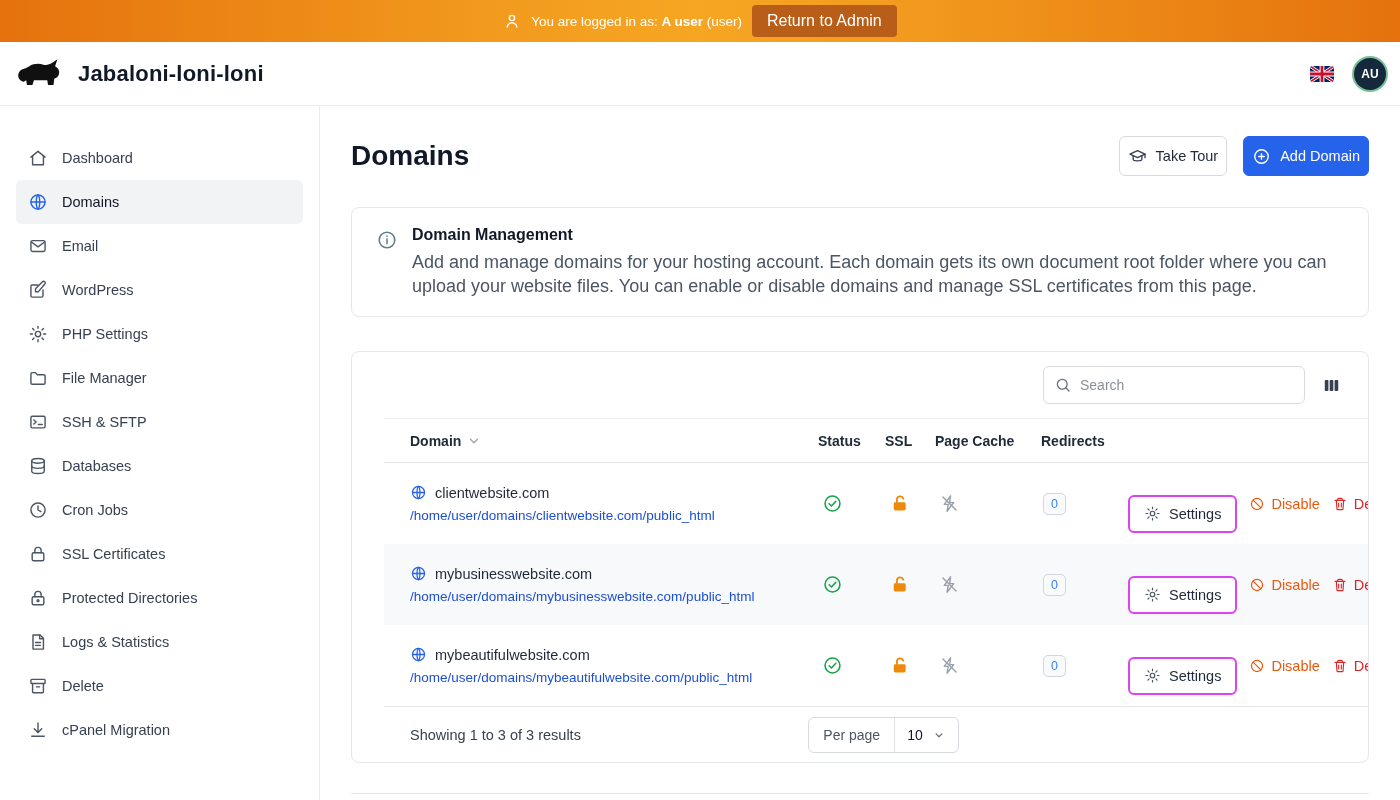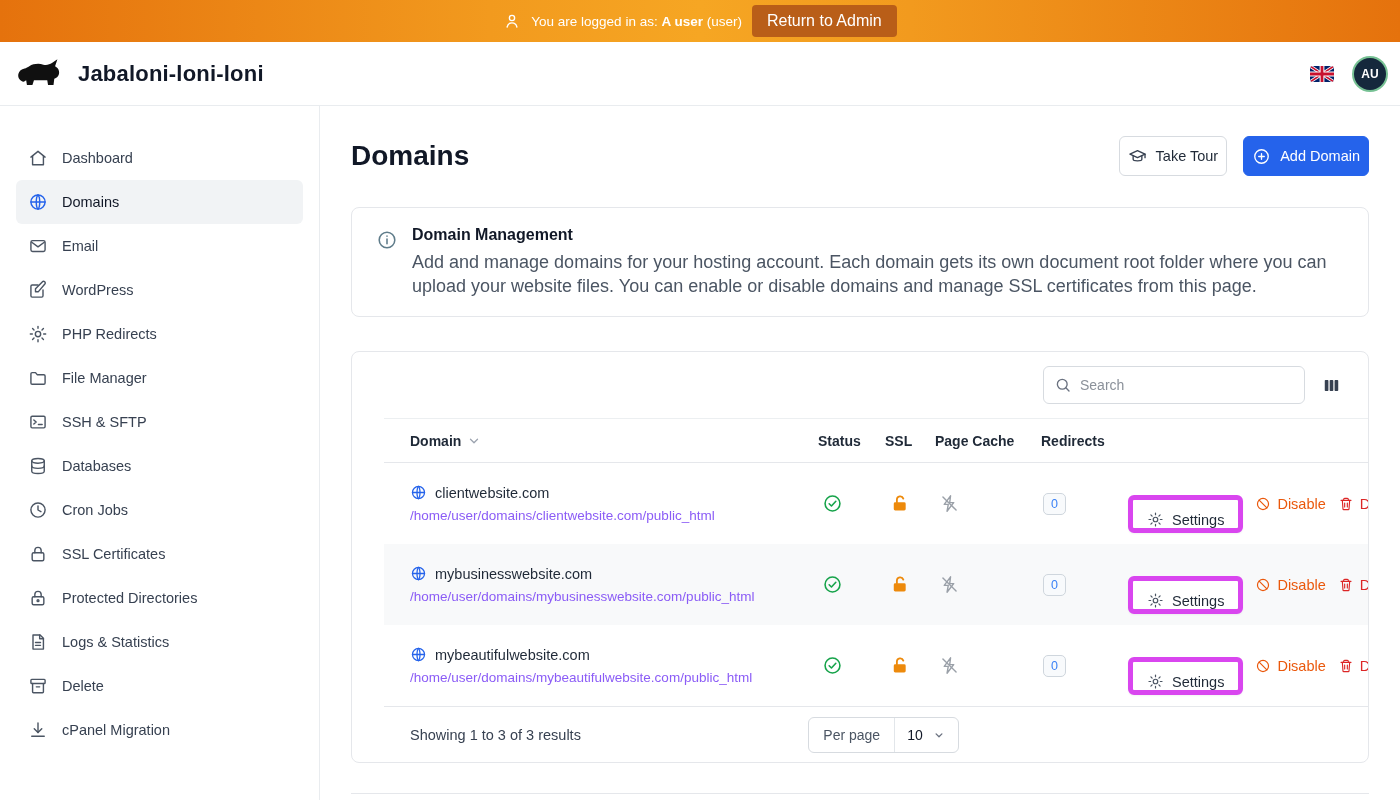--- a/index.html
+++ b/index.html
@@ -84,30 +84,30 @@
     align-items:center; padding:0 11px 0 26px;
   }
   .t-head {
     height:45px; border-top:1px solid #eceff1; border-bottom:1px solid #e5e7eb;
     font-size:14px; font-weight:700; color:#1f2937;
   }
   .th-sort { display:inline-flex; align-items:center; gap:6px; cursor:pointer; }
   .t-row { min-height:81px; font-size:14.5px; }
   .t-row.alt { background:#f8f9fa; }
   .name-line { display:flex; align-items:center; gap:8px; color:#1f2937; }
-  .path { color:#8b5cf6; font-size:13.5px; margin-top:7px; }
+  .path { color:#1d4ed8; font-size:13.5px; margin-top:7px; }
   .cell-icon { display:flex; padding-left:4px; }
   .badge {
     display:inline-block; border:1px solid #cfd6dd; background:#f8fafc; border-radius:5px;
     color:#3b82f6; font-size:12.5px; padding:3px 7px; min-width:12px; text-align:center; margin-left:2px;
   }
   .actions { display:flex; align-items:center; justify-content:flex-end; gap:12px; white-space:nowrap; }
   .settings-btn {
-    height:38px; border-radius:6px; border:5px solid #d946ef; background:#fff;
-    display:inline-flex; align-items:flex-end; gap:8px; padding:0 14px;
+    height:38px; border-radius:6px; border:2px solid #d946ef; background:#fff;
+    display:inline-flex; align-items:center; gap:8px; padding:0 14px;
     font-size:14.5px; color:#1f2937; cursor:pointer; font-family:inherit;
     box-shadow:0 1px 2px rgba(16,24,40,.05);
     margin-top:20px;
   }
   .link-action {
     display:inline-flex; align-items:center; gap:6px; font-size:14.5px;
     background:none; border:none; padding:0; cursor:pointer; font-family:inherit;
   }
   .link-disable { color:#ea580c; }
   .link-delete { color:#dc2626; }
@@ -194,21 +194,21 @@
           <path d="M12 6H5a1.5 1.5 0 0 0-1.5 1.5V19A1.5 1.5 0 0 0 5 20.5h11.5A1.5 1.5 0 0 0 18 19v-7"></path>
           <path d="M20.2 4.8a2 2 0 0 0-2.8-2.8L9 10.5V14h3.5z"></path>
         </svg>
       <span>WordPress</span>
     </div>
     <div class="side-item">
       <svg width="20" height="20" viewBox="0 0 24 24" fill="none" stroke="currentColor" stroke-width="1.7" stroke-linecap="round" stroke-linejoin="round">
           <circle cx="12" cy="12" r="3.2"></circle>
           <path d="M12 2.8v2.4M12 18.8v2.4M2.8 12h2.4M18.8 12h2.4M5.5 5.5l1.7 1.7M16.8 16.8l1.7 1.7M18.5 5.5l-1.7 1.7M7.2 16.8l-1.7 1.7"></path>
         </svg>
-      <span>PHP Redirects</span>
+      <span>PHP Settings</span>
     </div>
     <div class="side-item">
       <svg width="20" height="20" viewBox="0 0 24 24" fill="none" stroke="currentColor" stroke-width="1.7" stroke-linecap="round" stroke-linejoin="round">
           <path d="M3.5 7A1.5 1.5 0 0 1 5 5.5h4l2 2.5h8A1.5 1.5 0 0 1 20.5 9.5V18A1.5 1.5 0 0 1 19 19.5H5A1.5 1.5 0 0 1 3.5 18z"></path>
         </svg>
       <span>File Manager</span>
     </div>
     <div class="side-item">
       <svg width="20" height="20" viewBox="0 0 24 24" fill="none" stroke="currentColor" stroke-width="1.7" stroke-linecap="round" stroke-linejoin="round">
           <rect x="3.5" y="5" width="17" height="14" rx="1.5"></rect>

